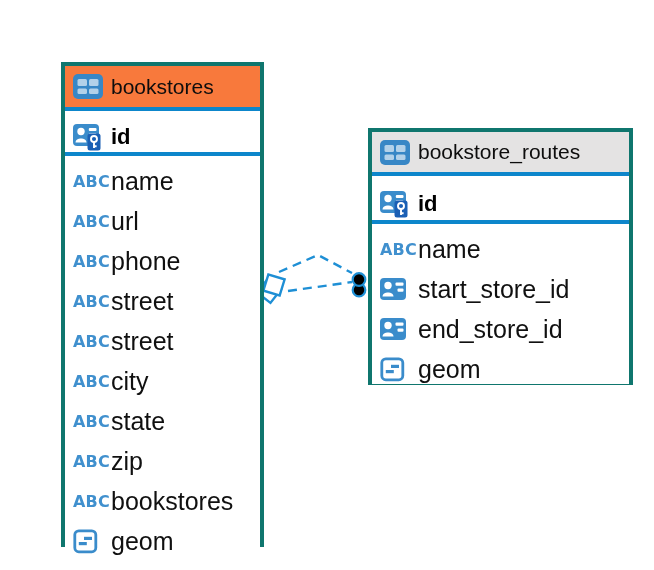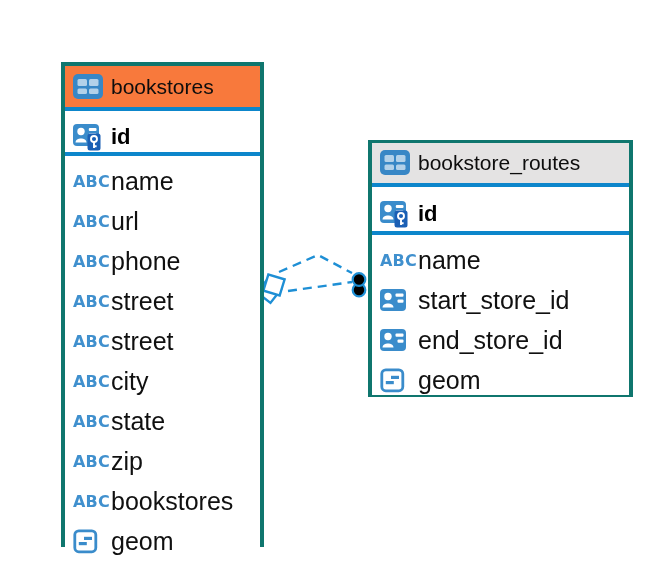--- a/index.html
+++ b/index.html
@@ -163,21 +163,21 @@
     <rect x="1.8" y="1.8" width="21" height="21" rx="4" fill="#ffffff" stroke="#3a8ccb" stroke-width="2.8"></rect>
     <rect x="11" y="7.8" width="8" height="3.2" fill="#3a8ccb"></rect>
     <rect x="5.8" y="13" width="8" height="3.2" fill="#3a8ccb"></rect>
   </svg>
 </span>
         <span class="fname">geom</span>
       </div>
     </div>
   </section>
 
-  <section class="etable right" style="left:368px;top:140px;width:265px;height:257px;justify-content:center;">
+  <section class="etable right" style="left:368px;top:128px;width:265px;height:257px;">
     <header class="thead gray">
       <span class="icell" style="width:30px;flex-basis:30px;">
   <svg width="30" height="25" viewBox="0 0 30 25">
     <rect x="0" y="0" width="30" height="25" rx="5" fill="#3887c6"></rect>
     <rect x="4.5" y="5" width="9.5" height="7" rx="1.5" fill="rgba(255,255,255,0.62)"></rect>
     <rect x="16" y="5" width="9.5" height="7" rx="1.5" fill="rgba(255,255,255,0.62)"></rect>
     <rect x="4.5" y="14.5" width="9.5" height="5.5" rx="1.5" fill="rgba(255,255,255,0.62)"></rect>
     <rect x="16" y="14.5" width="9.5" height="5.5" rx="1.5" fill="rgba(255,255,255,0.62)"></rect>
   </svg>
 </span>

